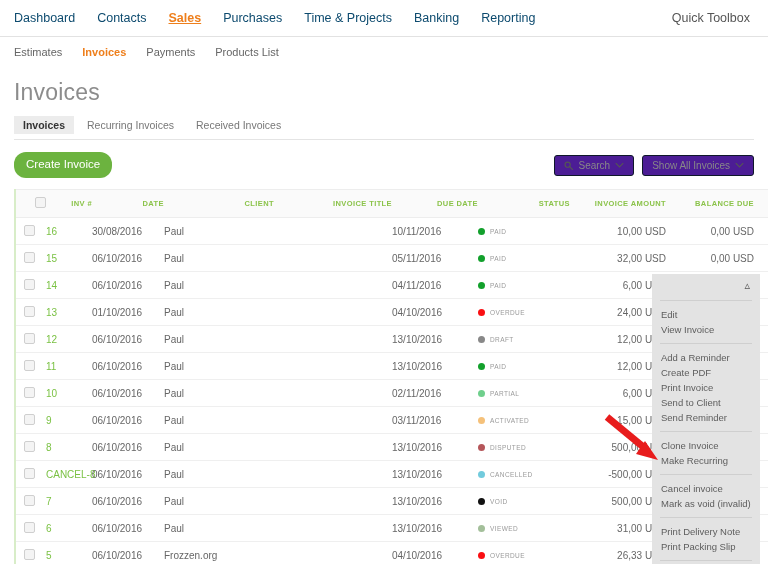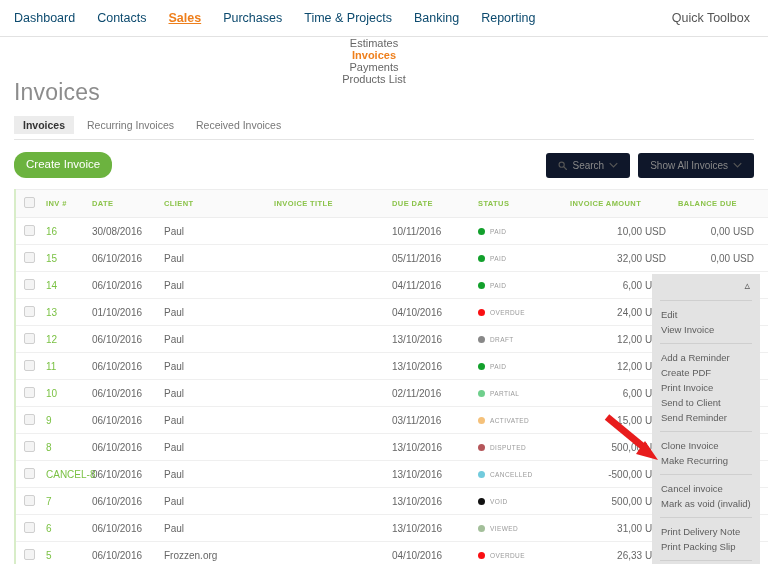--- a/index.html
+++ b/index.html
@@ -46,21 +46,20 @@
     cursor: pointer;
   }
 
   
   .subnav {
     height: 29px;
     display: flex;
     align-items: center;
     padding: 0 14px;
     box-sizing: border-box;
-    flex-direction: column;
   }
   .subnav-item {
     font-size: 11px;
     color: #666;
     margin-right: 20px;
     white-space: nowrap;
     cursor: pointer;
   }
   .subnav-item.active {
     color: #ee7f1c;
@@ -111,22 +110,22 @@
     font-size: 11.5px;
     padding: 7px 12px;
     border: none;
     border-radius: 12px;
     cursor: pointer;
     line-height: 1;
     font-family: "Liberation Sans", sans-serif;
   }
   .actionbar-spacer { flex: 1 1 auto; }
   .pill {
-    background: #0f172a;
-    border: 3px solid #0f172a;
+    background: #4c1d95;
+    border: 1px solid #0f172a;
     border-radius: 3px;
     color: #888;
     font-size: 10px;
     padding: 4px 9px;
     margin-left: 8px;
     display: flex;
     align-items: center;
     gap: 5px;
     cursor: pointer;
     white-space: nowrap;
@@ -145,21 +144,21 @@
     table-layout: fixed;
   }
   table.inv thead th {
     background: #fafafa;
     border-top: 1px solid #ededed;
     border-bottom: 1px solid #ededed;
     color: #8bc34a;
     font-size: 7.5px;
     font-weight: bold;
     letter-spacing: 0.4px;
-    text-align: left;
+    text-align: right;
     padding: 7px 0 7px 0;
     height: 13px;
     text-transform: uppercase;
   }
   table.inv tbody td {
     border-bottom: 1px solid #efefef;
     font-size: 10px;
     color: #666;
     padding: 0;
     height: 26px;

